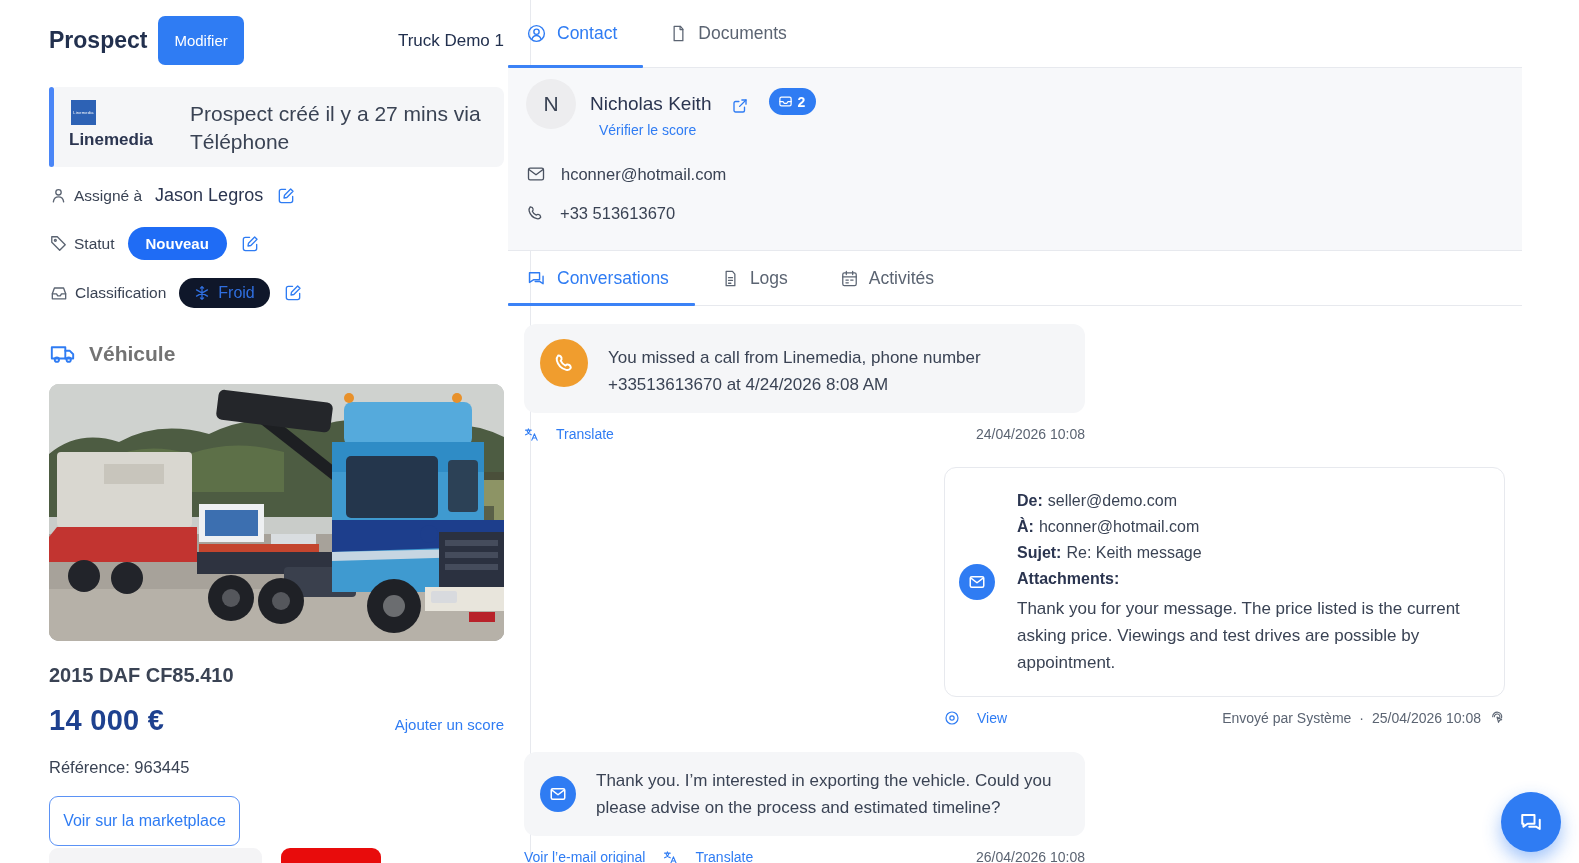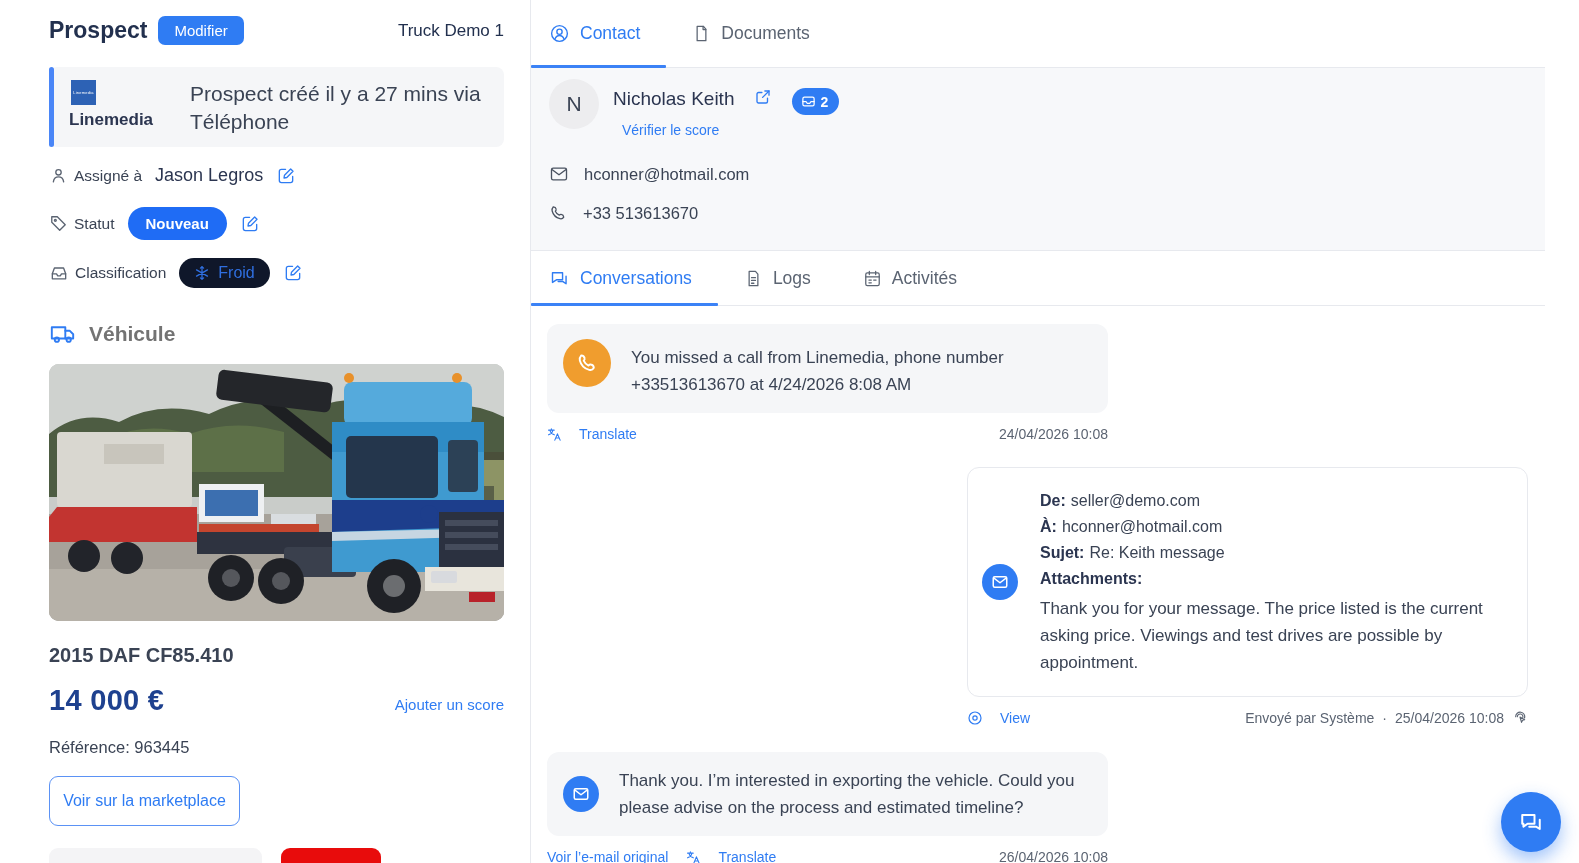--- a/index.html
+++ b/index.html
@@ -8,21 +8,21 @@
     position:relative; overflow:hidden; background:#ffffff;
     font-family:"Liberation Sans", sans-serif; color:#3a4354;
   }
   svg { display:block; }
 
   
   .left { position:absolute; left:0; top:0; width:530px; height:690px; padding:16px 26px 0 49px; }
   .lp-header { display:flex; align-items:center; }
   .lp-title { font-size:23px; font-weight:bold; color:#22304e; }
   .btn-modifier { margin-left:11px; background:#2f7cf3; color:#fff; font-size:15px; border:none;
-                  padding:6px 16px; border-radius:7px; cursor:pointer; font-family:inherit; }
+                  padding:16px 16px; border-radius:7px; cursor:pointer; font-family:inherit; }
   .lp-campaign { margin-left:auto; font-size:17px; color:#22304e; }
 
   .source-card { position:relative; margin-top:22px; background:#f5f6f8; border-radius:8px;
                  padding:11px 14px 11px 20px; display:flex; }
   .source-card::before { content:''; position:absolute; left:0; top:0; bottom:0; width:5px;
                  background:#4a86f7; border-radius:6px; }
   .src-left { width:121px; flex:none; }
   .src-logo { width:25px; height:25px; background:#2d62b5; margin:2px 0 5px 2px;
               display:flex; align-items:center; justify-content:center; }
   .src-logo span { color:#ffffff; font-size:4px; letter-spacing:.2px; }
@@ -55,39 +55,39 @@
                      display:flex; align-items:center; justify-content:center; }
   .btn-gray-partial { position:absolute; left:49px; top:848px; width:213px; height:40px;
                       border-radius:9px; background:#f4f4f6; border:none; cursor:pointer; }
   .btn-red-partial  { position:absolute; left:281px; top:848px; width:100px; height:40px;
                       border-radius:9px; background:#e80c0c; border:none; cursor:pointer; }
 
   
   .v-divider { position:absolute; left:530px; top:0; width:1px; height:863px; background:#e7e9ee; }
 
   
-  .right { position:absolute; left:531px; top:0; width:1048px; height:863px; }
+  .right { position:absolute; left:508px; top:0; width:1048px; height:863px; }
   .right-inner { margin-right:34px; }
 
   .tabbar { display:flex; align-items:stretch; border-bottom:1px solid #e7e9ee; position:relative; }
   .tabbar1 { height:68px; }
   .tabbar2 { height:55px; }
   .tab { display:flex; align-items:center; gap:10px; font-size:17.5px; color:#5b6472;
          padding:0 26px; position:relative; cursor:pointer; }
   .tab.first { padding-left:18px; }
   .tab.active { color:#2f7cf3; }
   .tab.active::after { content:''; position:absolute; left:0; right:0; bottom:-1px; height:3px;
                        background:#3b82f6; border-radius:1px; }
 
   .contact-sec { background:#f7f8fa; border-bottom:1px solid #e7e9ee; padding:11px 20px 27px 18px; }
   .c-head { display:flex; }
   .avatar { width:50px; height:50px; border-radius:50%; background:#ededef; flex:none;
             display:flex; align-items:center; justify-content:center; font-size:21px; color:#3a4354; }
   .c-info { margin-left:14px; padding-top:9px; }
-  .c-name-row { display:flex; align-items:flex-start; gap:20px; }
+  .c-name-row { display:flex; align-items:flex-end; gap:20px; }
   .c-name { font-size:19px; color:#2b3550; }
   .ext-ic { color:#2f7cf3; cursor:pointer; }
   .badge { background:#2f7cf3; color:#fff; border-radius:14px; height:27px; padding:0 11px 0 9px;
            display:flex; align-items:center; gap:4px; font-size:14px; font-weight:bold; cursor:pointer; }
   .verify { display:inline-block; margin-top:7px; margin-left:9px; font-size:14px; color:#2f7cf3;
             cursor:pointer; text-decoration:none; }
   .c-row { display:flex; align-items:center; gap:15px; font-size:16.5px; color:#3a4354; }
   .c-row1 { margin-top:25px; } .c-row2 { margin-top:20px; }
   .c-row .cicon { color:#4a5260; flex:none; }
 

